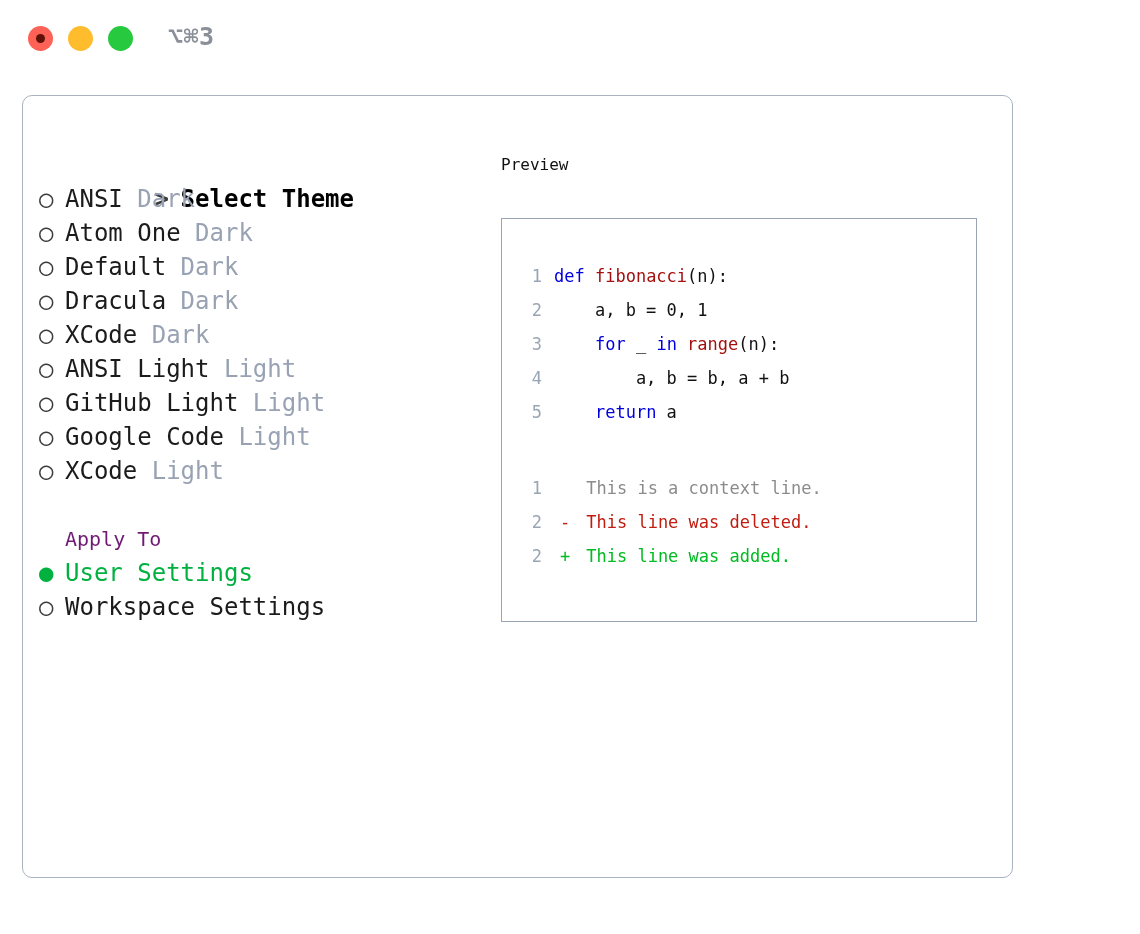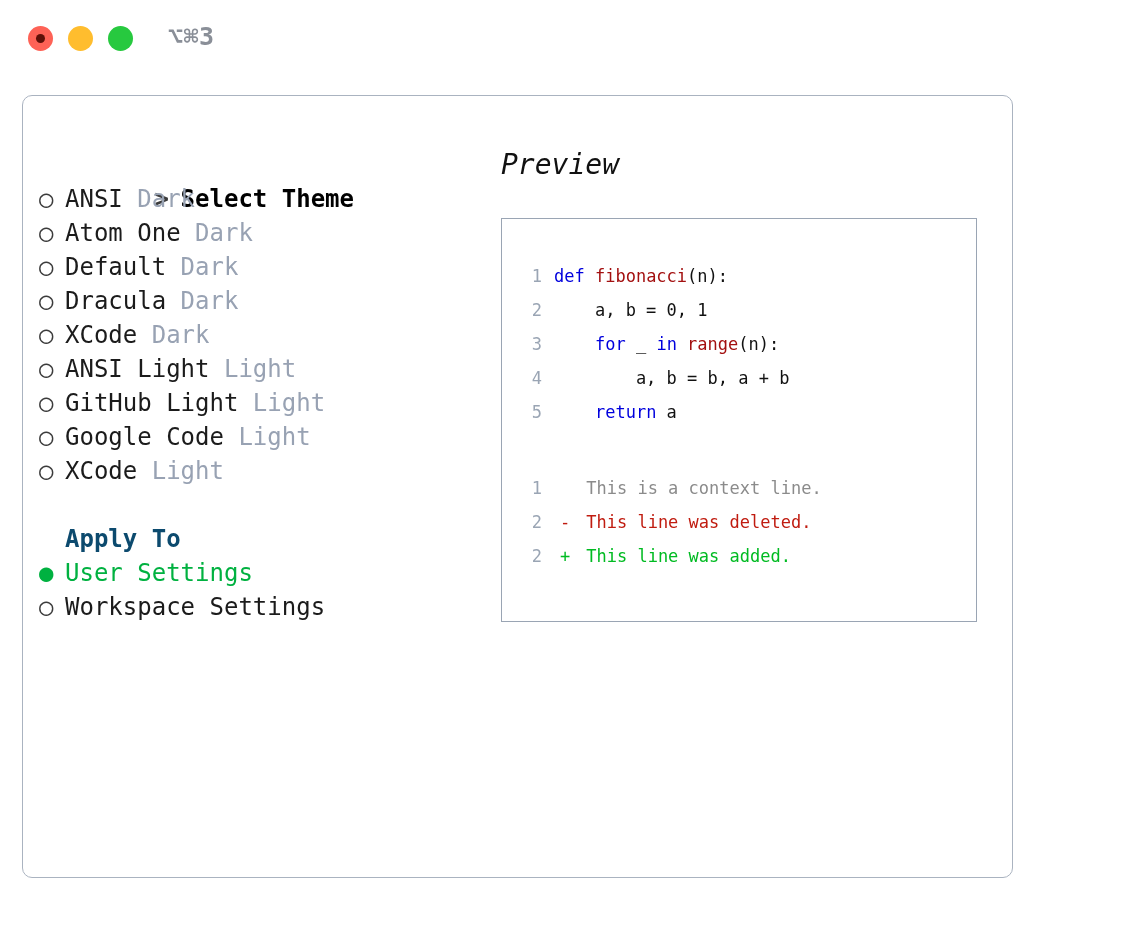--- a/index.html
+++ b/index.html
@@ -100,47 +100,45 @@
   .row.selected .bullet {
     color: #00b140;
   }
   .meta {
     color: #98a2b3;
   }
   .spacer-row { height: 34px; }
   .section-header {
     height: 34px;
     line-height: 34px;
-    font-size: 24px;
-    color: #0c4a6e;
+    font-size: 20px;
+    color: #701a75;
     padding-left: 26px;
     white-space: pre;
-    font-weight: bold;
   }
   #hint {
     margin-top: 34px;
     font-size: 24px;
     line-height: 34px;
     color: #98a2b3;
     width: 400px;
   }
 
   
   #right-col {
     position: absolute;
     left: 478px;
     top: 52px;
     width: 490px;
   }
   #preview-title {
-    font-size: 28px;
+    font-size: 16px;
     color: #111111;
     line-height: 34px;
     white-space: pre;
-    font-style: italic;
   }
   #preview-box {
     margin-top: 36px;
     width: 476px;
     height: 404px;
     border: 1.5px solid #9aa5b4;
     box-sizing: border-box;
     background: #ffffff;
     position: relative;
   }

